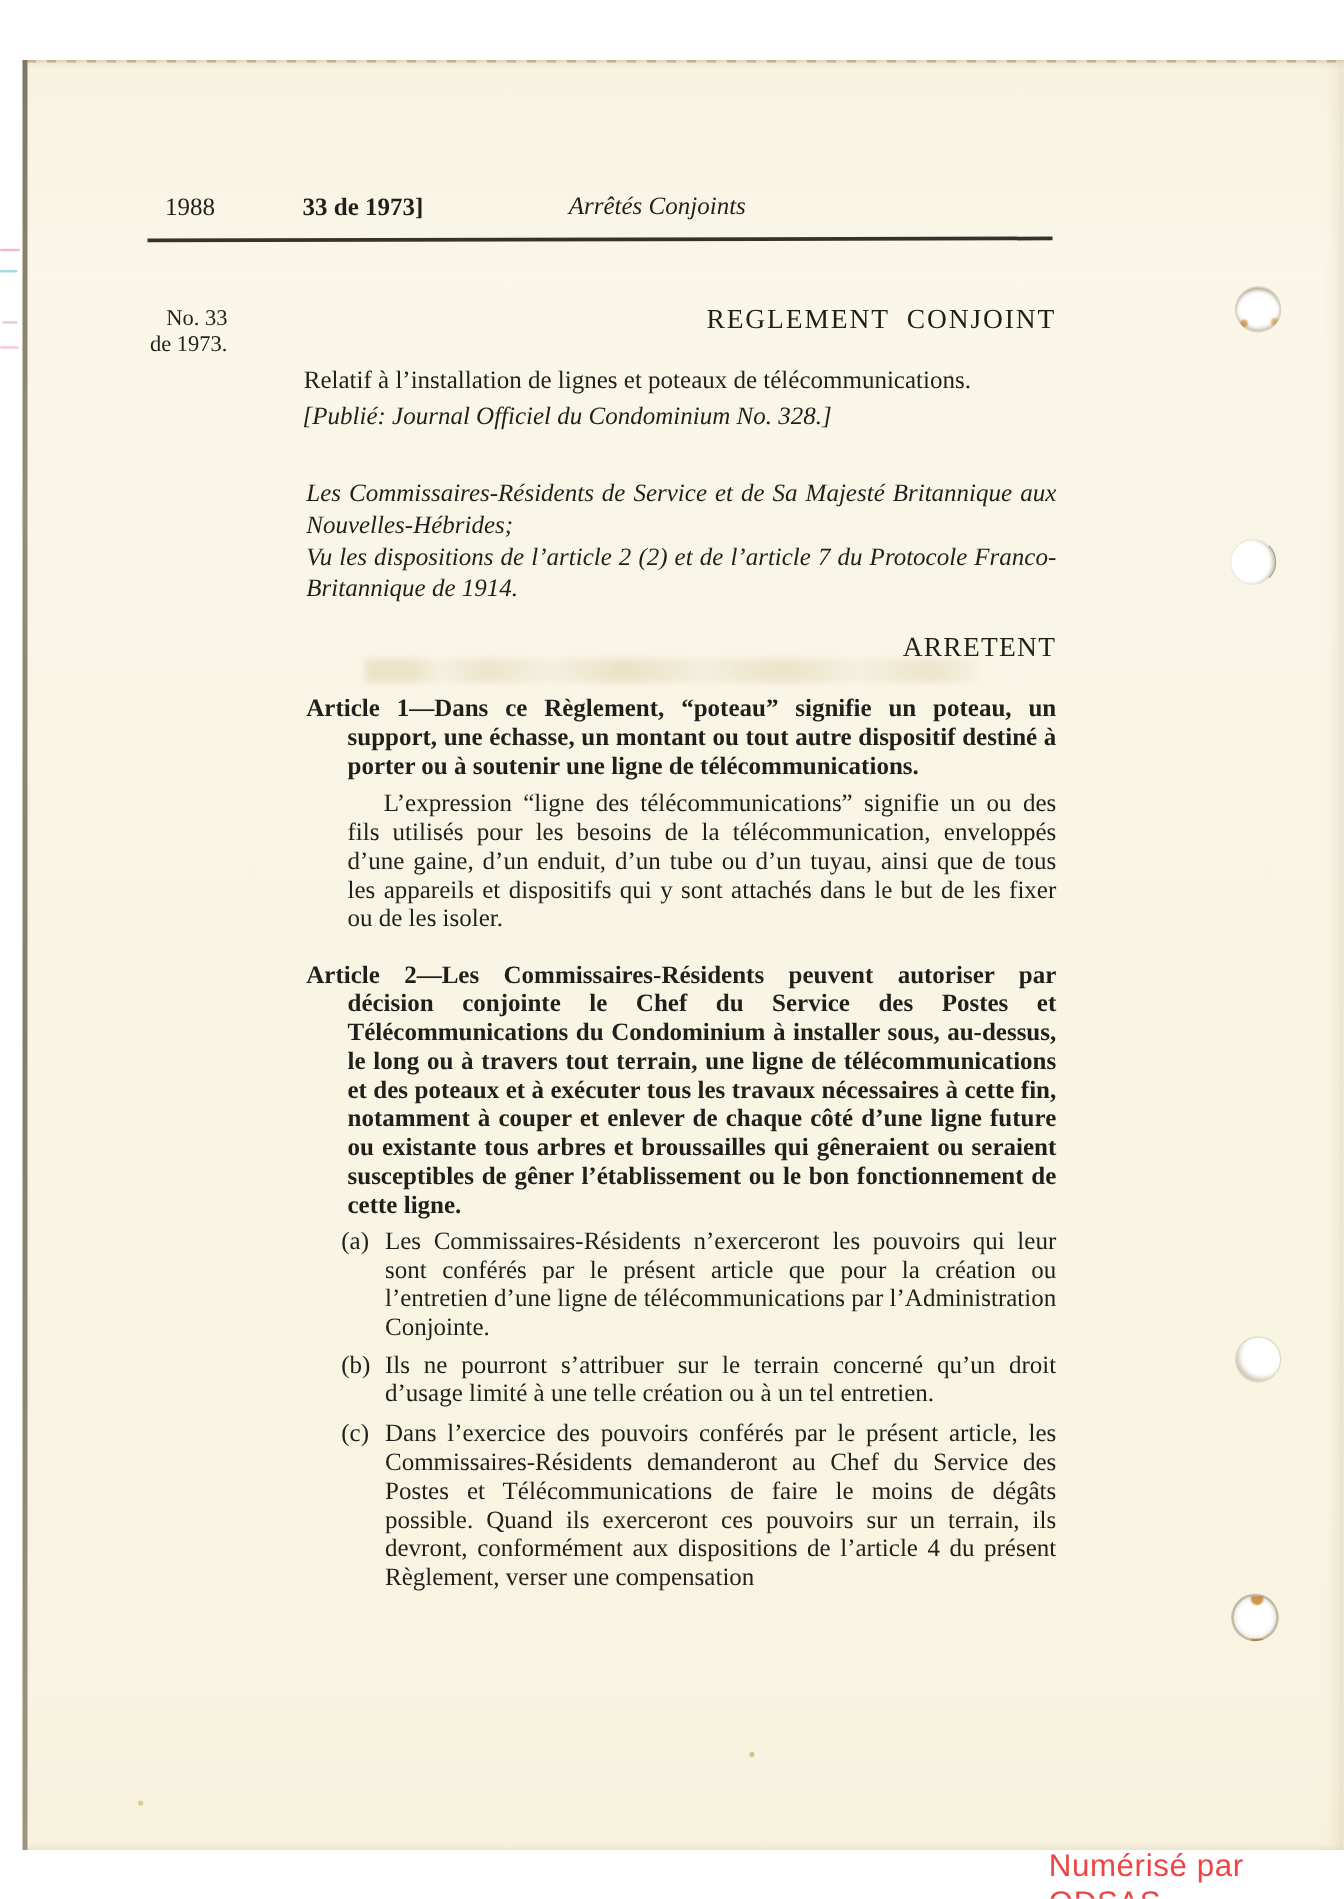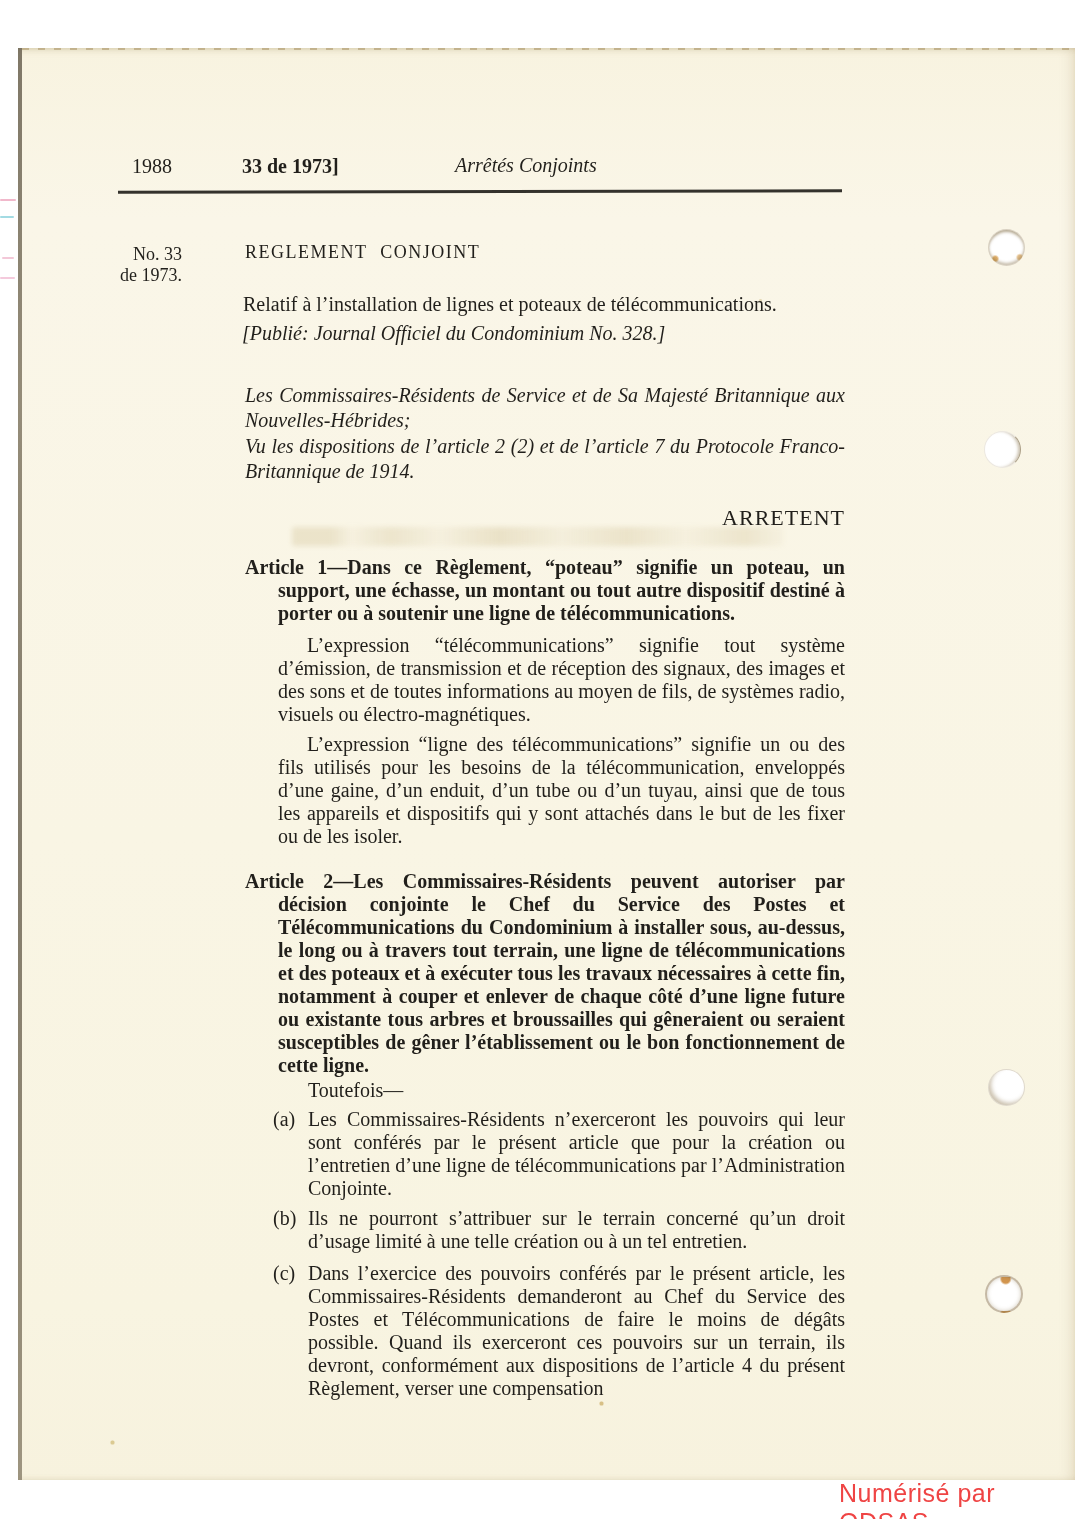--- a/index.html
+++ b/index.html
@@ -71,22 +71,22 @@
   
   .hdr-year   { position:absolute; left:132px; top:155px; font-size:20px; }
   .hdr-number { position:absolute; left:242px; top:155px; font-size:20px; font-weight:bold;text-align:right; }
   .hdr-sect   { position:absolute; left:455px; top:154px; font-size:20px; font-style:italic; }
   .hdr-rule   { position:absolute; left:118px; top:190px; width:724px; height:3px;
                 background:#34322c; transform:rotate(-0.12deg); }
 
   .margin-note { position:absolute; left:120px; top:244px; font-size:18px; line-height:21px;text-align:right; }
 
   
-  .h-main { position:absolute; left:245px; top:242px; width:600px; text-align:left;
-            font-size:18px; letter-spacing:1.5px; word-spacing:7px; }
+  .h-main { position:absolute; left:245px; top:242px; width:600px; text-align:right;
+            font-size:22px; letter-spacing:1.5px; word-spacing:7px; }
   .h-subject { position:absolute; left:243px; top:293px; width:600px; text-align:left;
                font-size:20px; font-weight:normal; }
   .p-publie { position:absolute; left:242px; top:322px; width:610px; font-size:20px; font-style:italic; }
   .p-pre1 { position:absolute; left:245px; top:383px; width:600px; font-size:20px;
             font-style:italic; line-height:25px; text-align:justify; }
   .p-pre2 { position:absolute; left:245px; top:434px; width:600px; font-size:20px;
             font-style:italic; line-height:25px; text-align:justify; }
   .h-arretent { position:absolute; left:245px; top:505px; width:600px; text-align:right;
                 font-size:22px; letter-spacing:1px; }
 
@@ -138,24 +138,22 @@
 
 <div class="h-main">REGLEMENT CONJOINT</div>
 <div class="h-subject">Relatif à l’installation de lignes et poteaux de télécommunications.</div>
 <div class="p-publie">[Publié: Journal Officiel du Condominium No. 328.]</div>
 <div class="p-pre1">Les Commissaires-Résidents de Service et de Sa Majesté Britannique aux Nouvelles-Hébrides;</div>
 <div class="p-pre2">Vu les dispositions de l’article 2 (2) et de l’article 7 du Protocole Franco-Britannique de 1914.</div>
 <div class="h-arretent">ARRETENT</div>
 
 <div class="bodytext">
   <p class="p-article">Article 1—Dans ce Règlement, “poteau” signifie un poteau, un support, une échasse, un montant ou tout autre dispositif destiné à porter ou à soutenir une ligne de télécommunications.</p>
-  <p class="p-inner p-inner-first">L’expression “télécommunications” signifie tout système d’émission, de transmission et de réception des signaux, des images et des sons et de toutes informations au moyen de fils, de systèmes radio, visuels ou électro-magnétiques.</p>
   <p class="p-inner">L’expression “ligne des télécommunications” signifie un ou des fils utilisés pour les besoins de la télécommunication, enveloppés d’une gaine, d’un enduit, d’un tube ou d’un tuyau, ainsi que de tous les appareils et dispositifs qui y sont attachés dans le but de les fixer ou de les isoler.</p>
   <p class="p-article p-article2">Article 2—Les Commissaires-Résidents peuvent autoriser par décision conjointe le Chef du Service des Postes et Télécommunications du Condominium à installer sous, au-dessus, le long ou à travers tout terrain, une ligne de télécommunications et des poteaux et à exécuter tous les travaux nécessaires à cette fin, notamment à couper et enlever de chaque côté d’une ligne future ou existante tous arbres et broussailles qui gêneraient ou seraient susceptibles de gêner l’établissement ou le bon fonctionnement de cette ligne.</p>
-  <p class="p-toutefois">Toutefois—</p>
 
   <div class="list-item li-a">
     <div class="item-marker">(a)</div>
     <div class="item-text">Les Commissaires-Résidents n’exerceront les pouvoirs qui leur sont conférés par le présent article que pour la création ou l’entretien d’une ligne de télécommunications par l’Administration Conjointe.</div>
   </div>
   <div class="list-item li-b">
     <div class="item-marker">(b)</div>
     <div class="item-text">Ils ne pourront s’attribuer sur le terrain concerné qu’un droit d’usage limité à une telle création ou à un tel entretien.</div>
   </div>
   <div class="list-item li-c">

